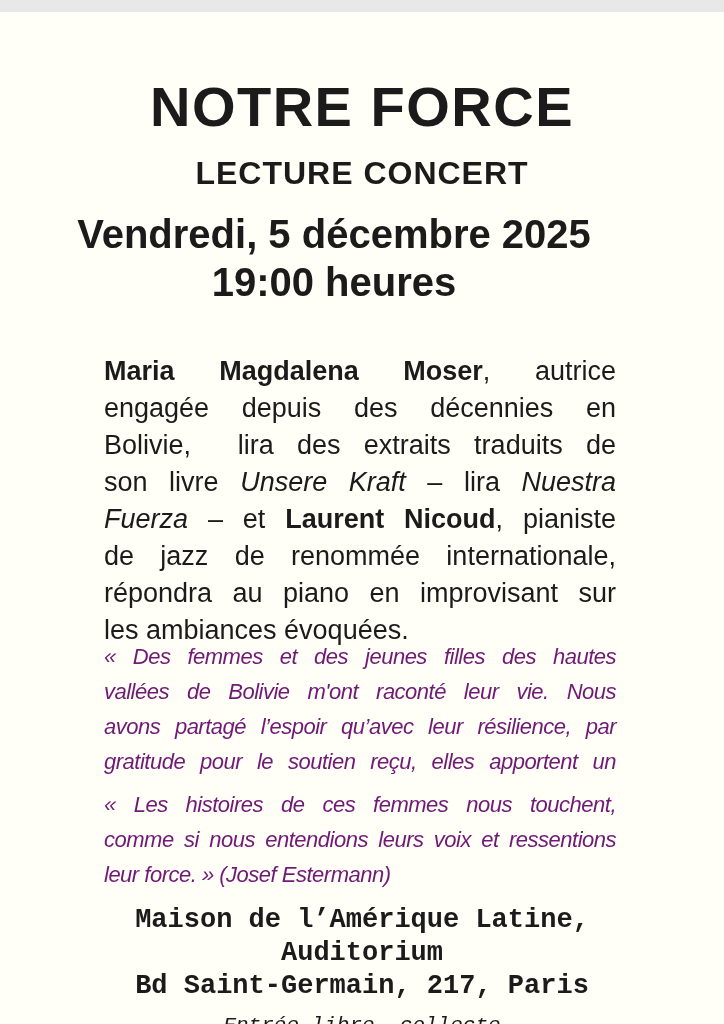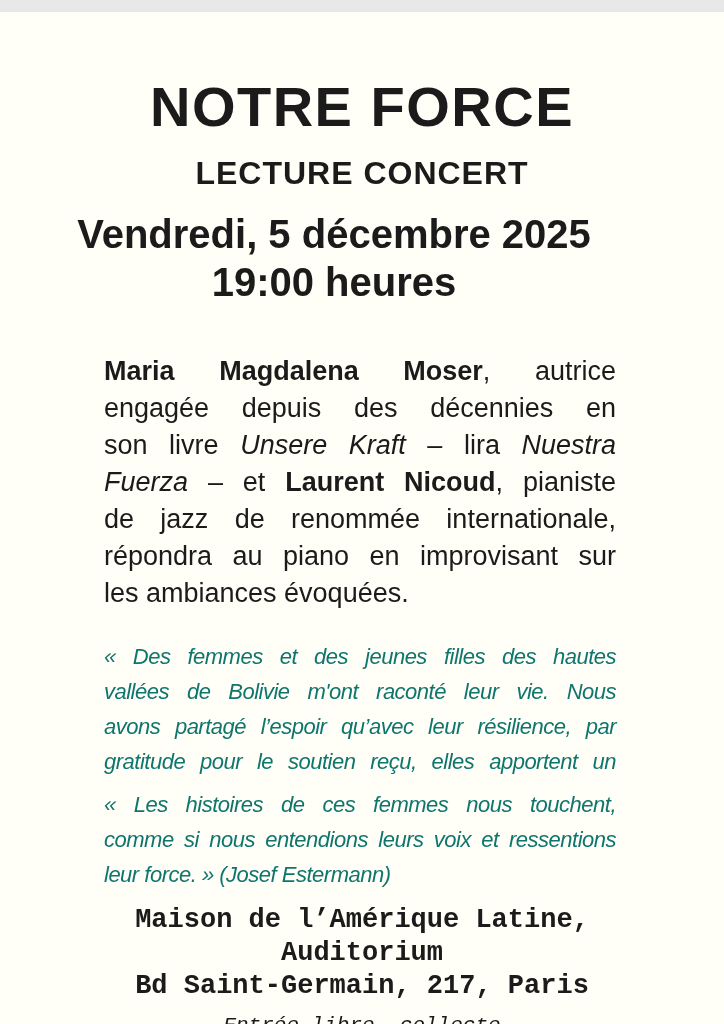--- a/index.html
+++ b/index.html
@@ -50,21 +50,21 @@
   }
 
   .bodyblock {
     position: absolute;
     left: 104px;
     width: 512px;
   }
   .para { top: 341px; font-size: 27px; }
   .para .pl { line-height: 37px; }
 
-  .quote { font-size: 22px; font-style: italic; letter-spacing: -0.5px; color: #0f766e; }
+  .quote { font-size: 22px; font-style: italic; letter-spacing: -0.5px; color: #701a75; }
   .quote .pl { line-height: 35px; }
   .q1 { top: 627px; }
   .q2 { top: 775px; }
 
   .pl {
     text-align: justify;
     text-align-last: justify;
     white-space: normal;
   }
   .pl.last {
@@ -103,20 +103,21 @@
   <div class="subtitle center">LECTURE CONCERT</div>
 
   <div class="datetime center">
     <div>Vendredi, 5 décembre 2025</div>
     <div>19:00 heures</div>
   </div>
 
   <div class="bodyblock para">
     <div class="pl"><span class="b">Maria Magdalena Moser</span><span>, autrice</span></div>
     <div class="pl">engagée depuis des décennies en</div>
+    <div class="pl">Bolivie, &nbsp;lira des extraits traduits de</div>
     <div class="pl"><span>son livre </span><span class="i">Unsere Kraft</span><span> – lira </span><span class="i">Nuestra</span></div>
     <div class="pl"><span class="i">Fuerza</span><span> – et </span><span class="b">Laurent Nicoud</span><span>, pianiste</span></div>
     <div class="pl">de jazz de renommée internationale,</div>
     <div class="pl">répondra au piano en improvisant sur</div>
     <div class="pl last">les ambiances évoquées.</div>
   </div>
 
   <div class="bodyblock quote q1">
     <div class="pl">« Des femmes et des jeunes filles des hautes</div>
     <div class="pl">vallées de Bolivie m'ont raconté leur vie. Nous</div>

